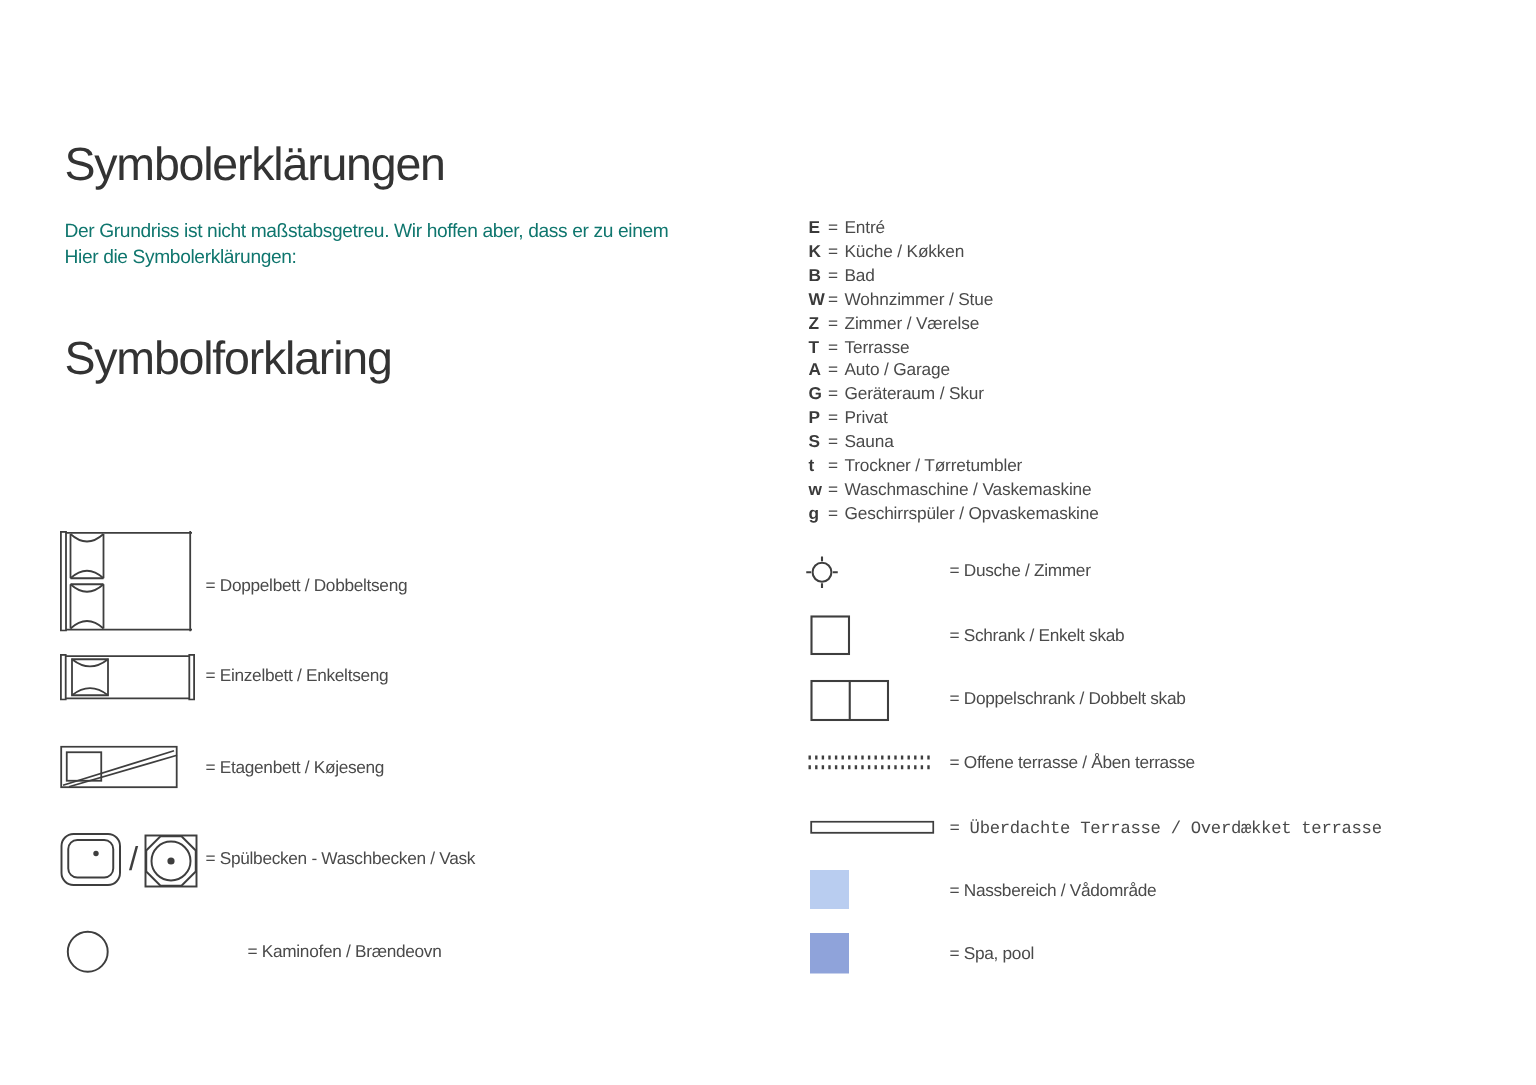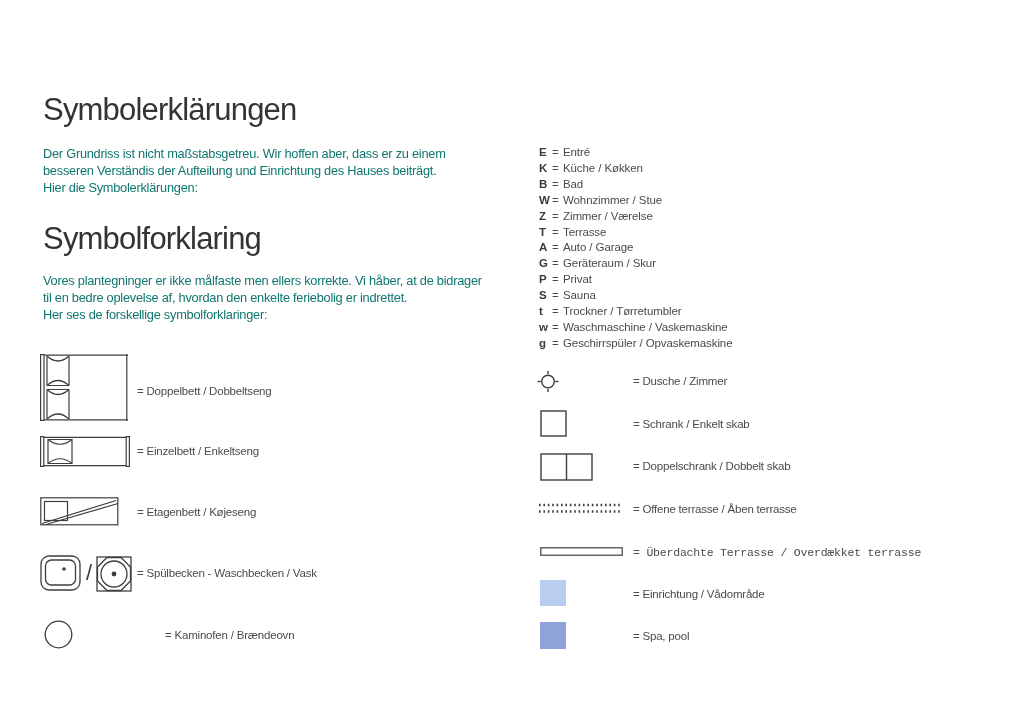--- a/index.html
+++ b/index.html
@@ -25,30 +25,24 @@
   .fill-sq{border:0;}
 </style>
 </head>
 <body>
 
 <div class="page">
 
   <h1 class="doc-title abs" style="left:43px;top:92px;">Symbolerklärungen</h1>
   <div class="para abs" style="left:43px;top:145px;">
     <div>Der Grundriss ist nicht maßstabsgetreu. Wir hoffen aber, dass er zu einem</div>
-    <div>besseren Verständis der Aufteilung und Einrichtung des Hauses beiträgt.</div>
     <div>Hier die Symbolerklärungen:</div>
   </div>
 
   <h1 class="doc-title abs" style="left:43px;top:221px;">Symbolforklaring</h1>
-  <div class="para abs" style="left:43px;top:272px;">
-    <div>Vores plantegninger er ikke målfaste men ellers korrekte. Vi håber, at de bidrager</div>
-    <div>til en bedre oplevelse af, hvordan den enkelte feriebolig er indrettet.</div>
-    <div>Her ses de forskellige symbolforklaringer:</div>
-  </div>
 
   <div class="letter-legend abs" style="left:539px;top:145px;">
     <div class="letter-row">
       <span class="lt">E</span>
         <span class="eq">=</span>
         <span class="tx">Entré</span>
     </div>
     <div class="letter-row">
       <span class="lt">K</span>
         <span class="eq">=</span>
@@ -203,18 +197,18 @@
     </g>
   </svg>
   <div class="sym-label abs" style="left:633px;top:503px;">= Offene terrasse / Åben terrasse</div>
 
   <svg class="abs" style="left:540px;top:547px;" width="83" height="9" viewBox="0 0 83 9">
     <rect x="0.8" y="0.8" width="81.4" height="7.4" stroke="#3e3e3e" fill="none" stroke-width="1.2"></rect>
   </svg>
   <div class="sym-label abs" style="left:633px;top:546px;font-family:Liberation Mono, monospace;">= Überdachte Terrasse / Overdækket terrasse</div>
 
   <div class="fill-sq abs" style="left: 540px; top: 580px; width: 26px; height: 26px; background-color: rgb(185, 205, 240);"></div>
-  <div class="sym-label abs" style="left:633px;top:588px;">= Einrichtung / Vådområde</div>
+  <div class="sym-label abs" style="left:633px;top:588px;">= Nassbereich / Vådområde</div>
 
   <div class="fill-sq abs" style="left: 540px; top: 622px; width: 26px; height: 27px; background-color: rgb(143, 163, 218);"></div>
   <div class="sym-label abs" style="left:633px;top:630px;">= Spa, pool</div>
 
 </div>
 
 </body></html>

